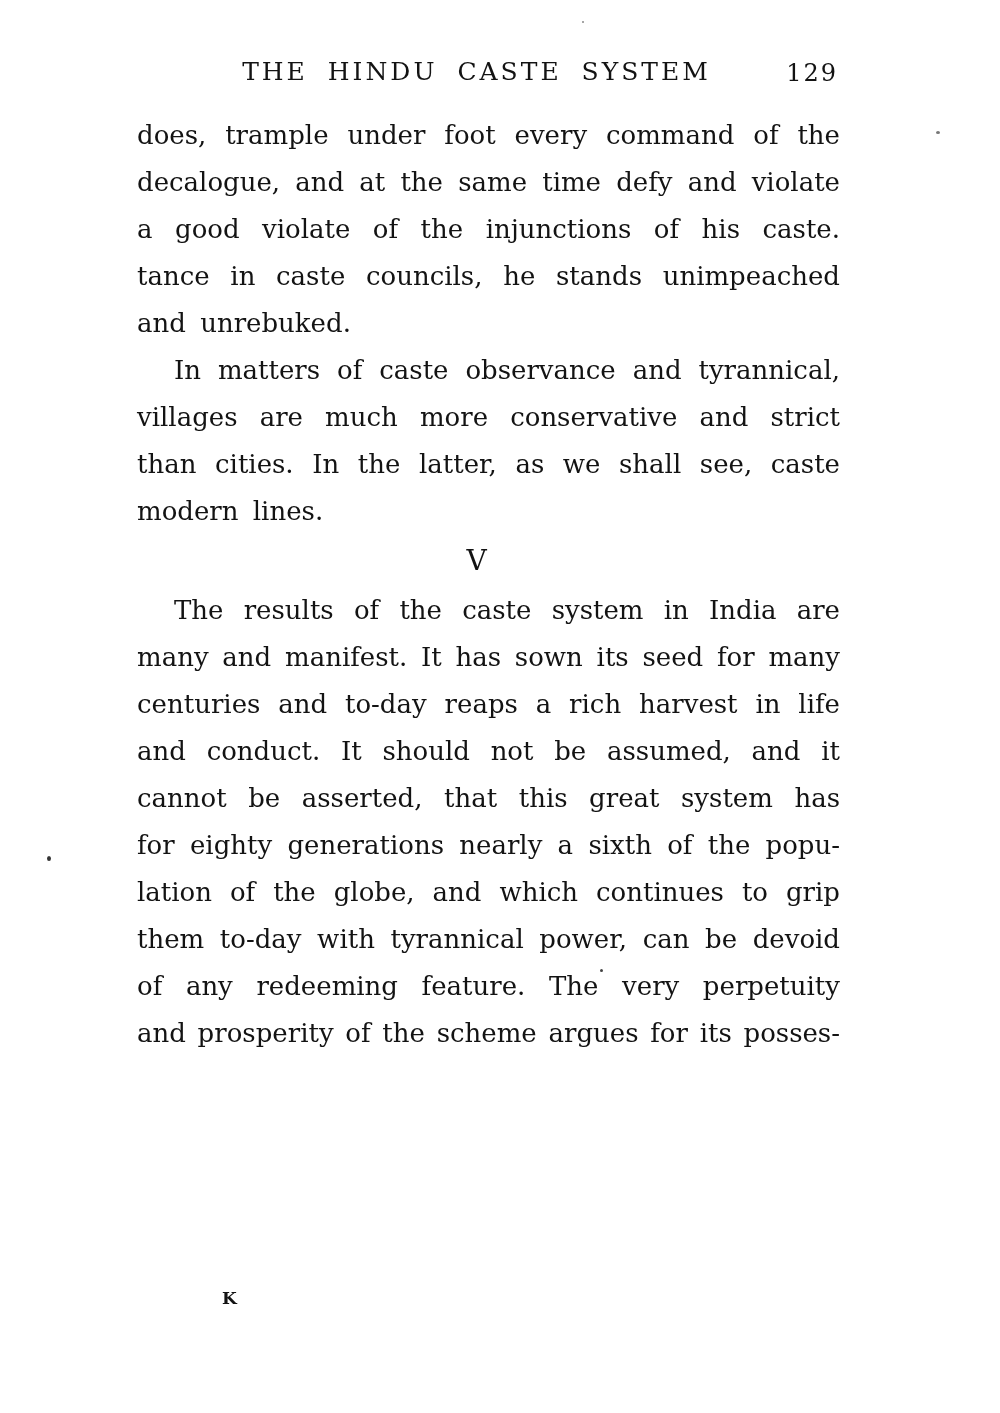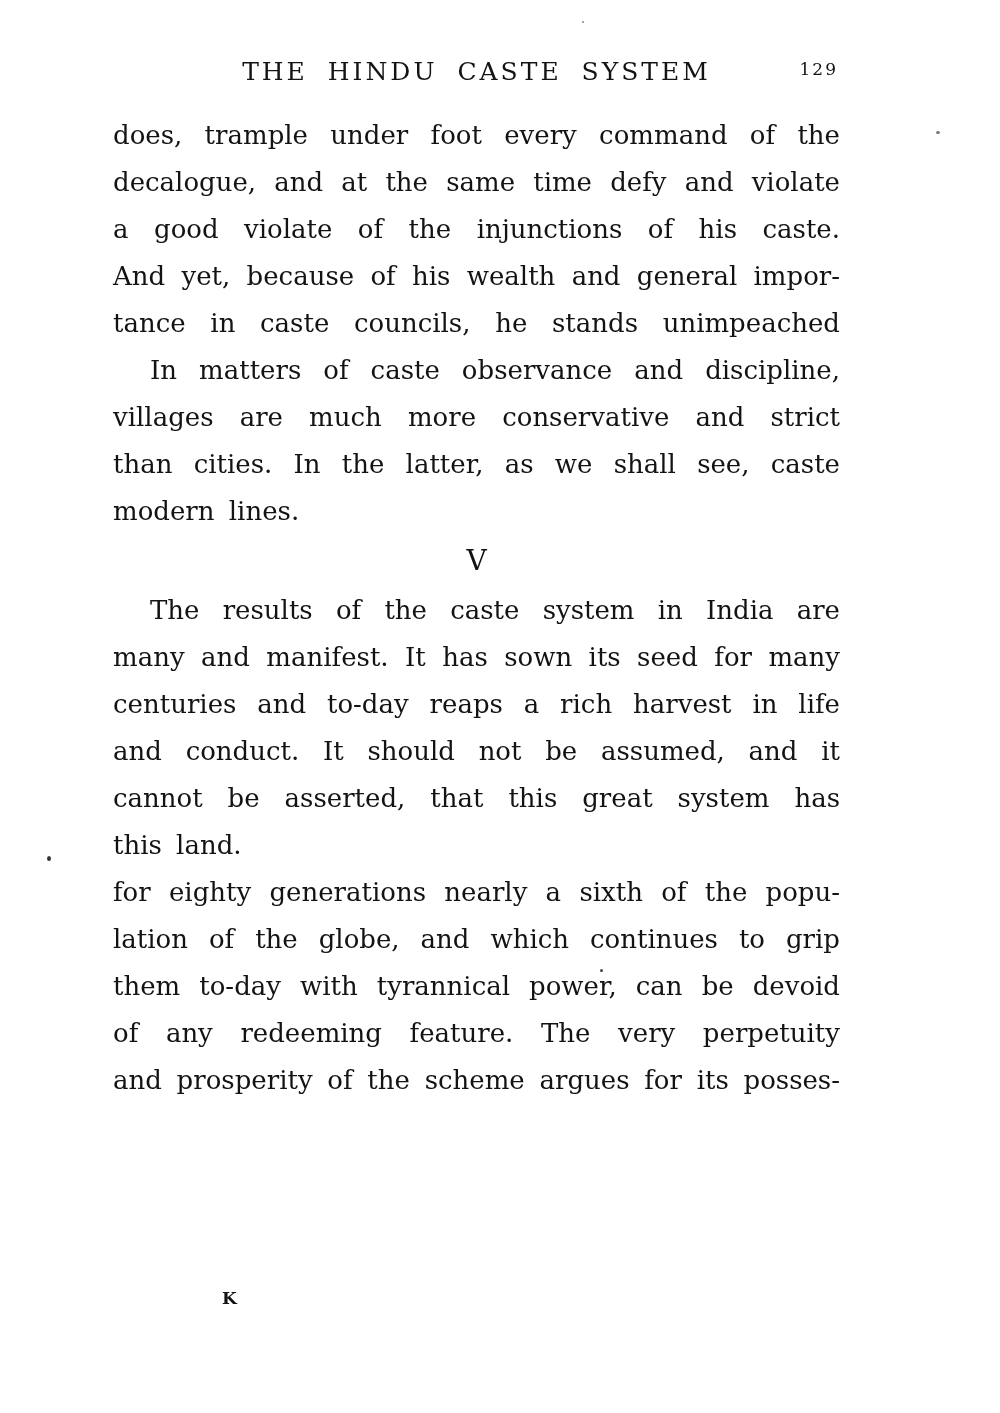--- a/index.html
+++ b/index.html
@@ -33,35 +33,36 @@
     text-align: center;
     font-size: 25px;
     letter-spacing: 3px;
     word-spacing: 9px;
     white-space: nowrap;
   }
   .running-head .page-num {
     position: absolute;
     right: 2px;
     top: 2px;
-    font-size: 17px;
+    font-size: 24px;
     letter-spacing: 2px;
     text-align: center;
   }
   .body-text {
     width: 727px;
   }
   .line {
     height: 47px;
     line-height: 47px;
     font-size: 26px;
     text-align: justify;
     text-align-last: justify;
     word-spacing: 2px;
     white-space: nowrap;
+    margin-left: 24px;
   }
   .line.short {
     text-align: left;
     text-align-last: left;
     word-spacing: 6px;
   }
   .line.indent {
     text-indent: 37px;
   }
   .section-heading {
@@ -98,36 +99,35 @@
     <header class="running-head">
       <span class="title">THE HINDU CASTE SYSTEM</span>
       <span class="page-num">129</span>
     </header>
 
     <section class="body-text">
 
       <div class="line">does, trample under foot every command of the</div>
       <div class="line">decalogue, and at the same time defy and violate</div>
       <div class="line">a good violate of the injunctions of his caste.</div>
-      <div class="line">And yet, because of his wealth and general impor-</div>
       <div class="line">tance in caste councils, he stands unimpeached</div>
+      <div class="line short">and unrebuked.</div>
 
-      <div class="line indent">In matters of caste observance and discipline,</div>
+      <div class="line indent">In matters of caste observance and tyrannical,</div>
       <div class="line">villages are much more conservative and strict</div>
       <div class="line">than cities. In the latter, as we shall see, caste</div>
       <div class="line short">modern lines.</div>
 
       <div class="section-heading">V</div>
 
       <div class="line indent">The results of the caste system in India are</div>
       <div class="line">many and manifest. It has sown its seed for many</div>
       <div class="line">centuries and to-day reaps a rich harvest in life</div>
       <div class="line">and conduct. It should not be assumed, and it</div>
       <div class="line">cannot be asserted, that this great system has</div>
-      <div class="line short">this land.</div>
 
       <div class="line">for eighty generations nearly a sixth of the popu-</div>
       <div class="line">lation of the globe, and which continues to grip</div>
       <div class="line">them to-day with tyrannical power, can be devoid</div>
       <div class="line">of any redeeming feature. The very perpetuity</div>
       <div class="line">and prosperity of the scheme argues for its posses-</div>
 
     </section>
   </div>
 

